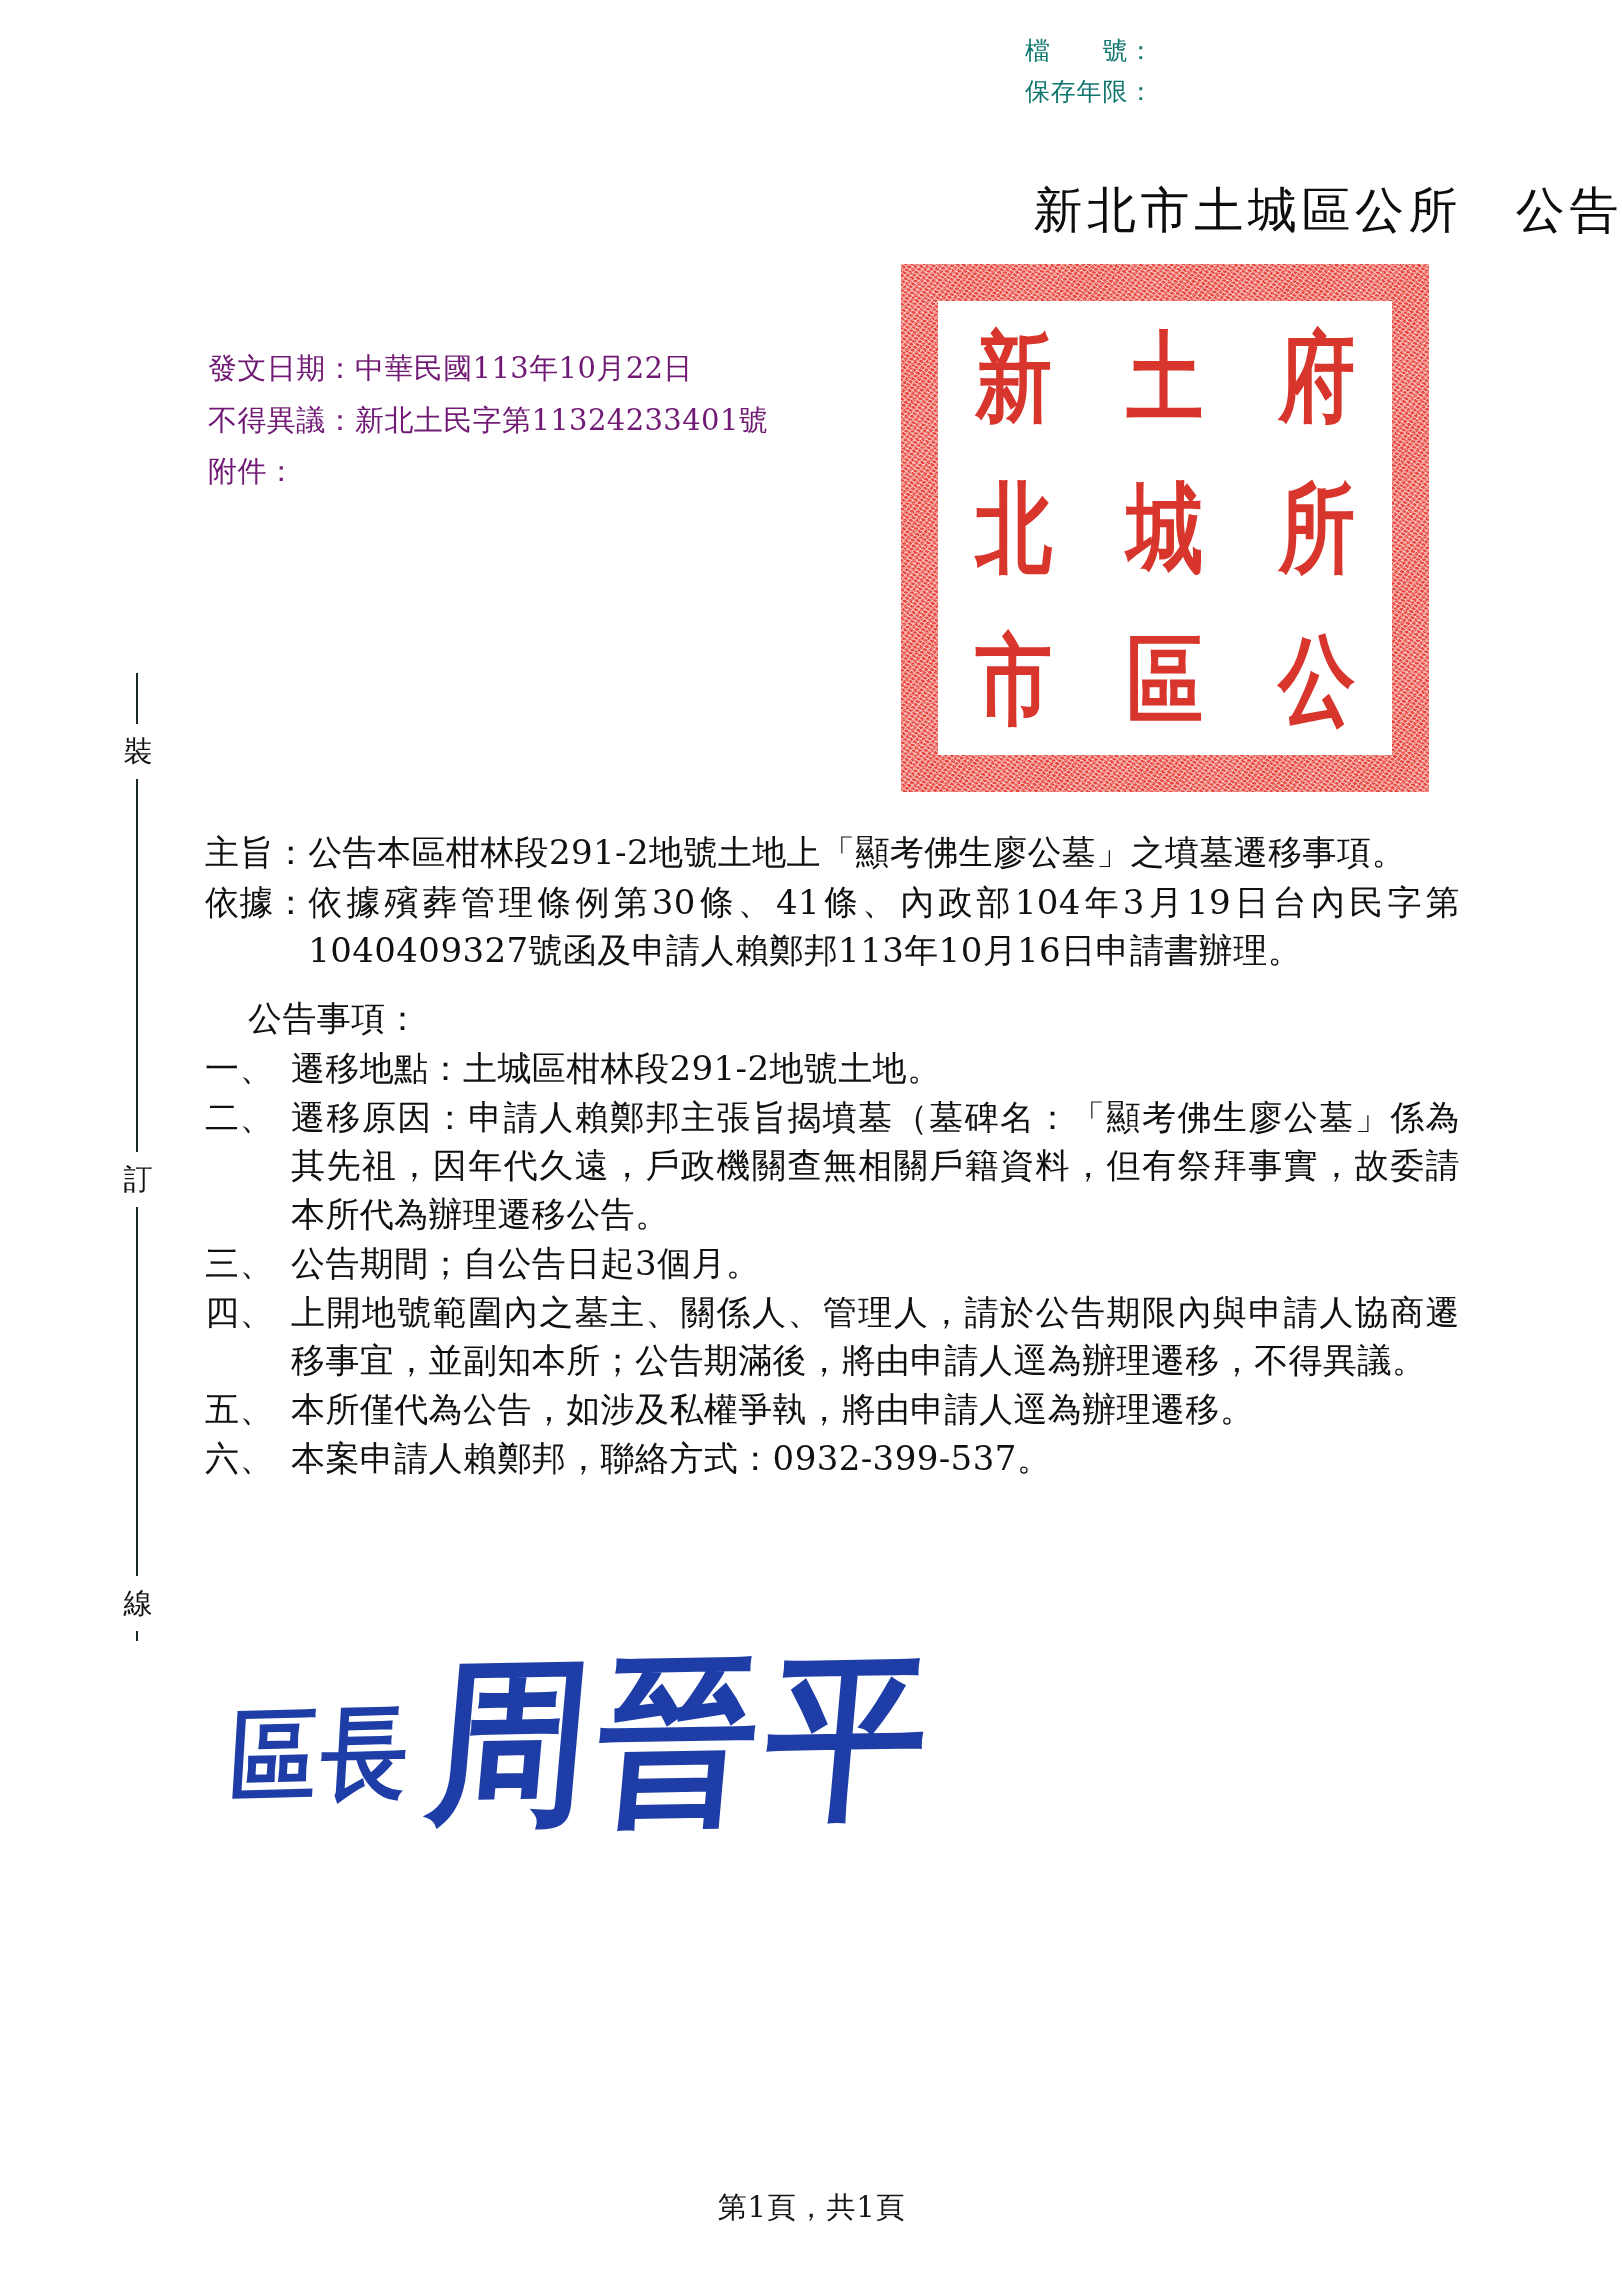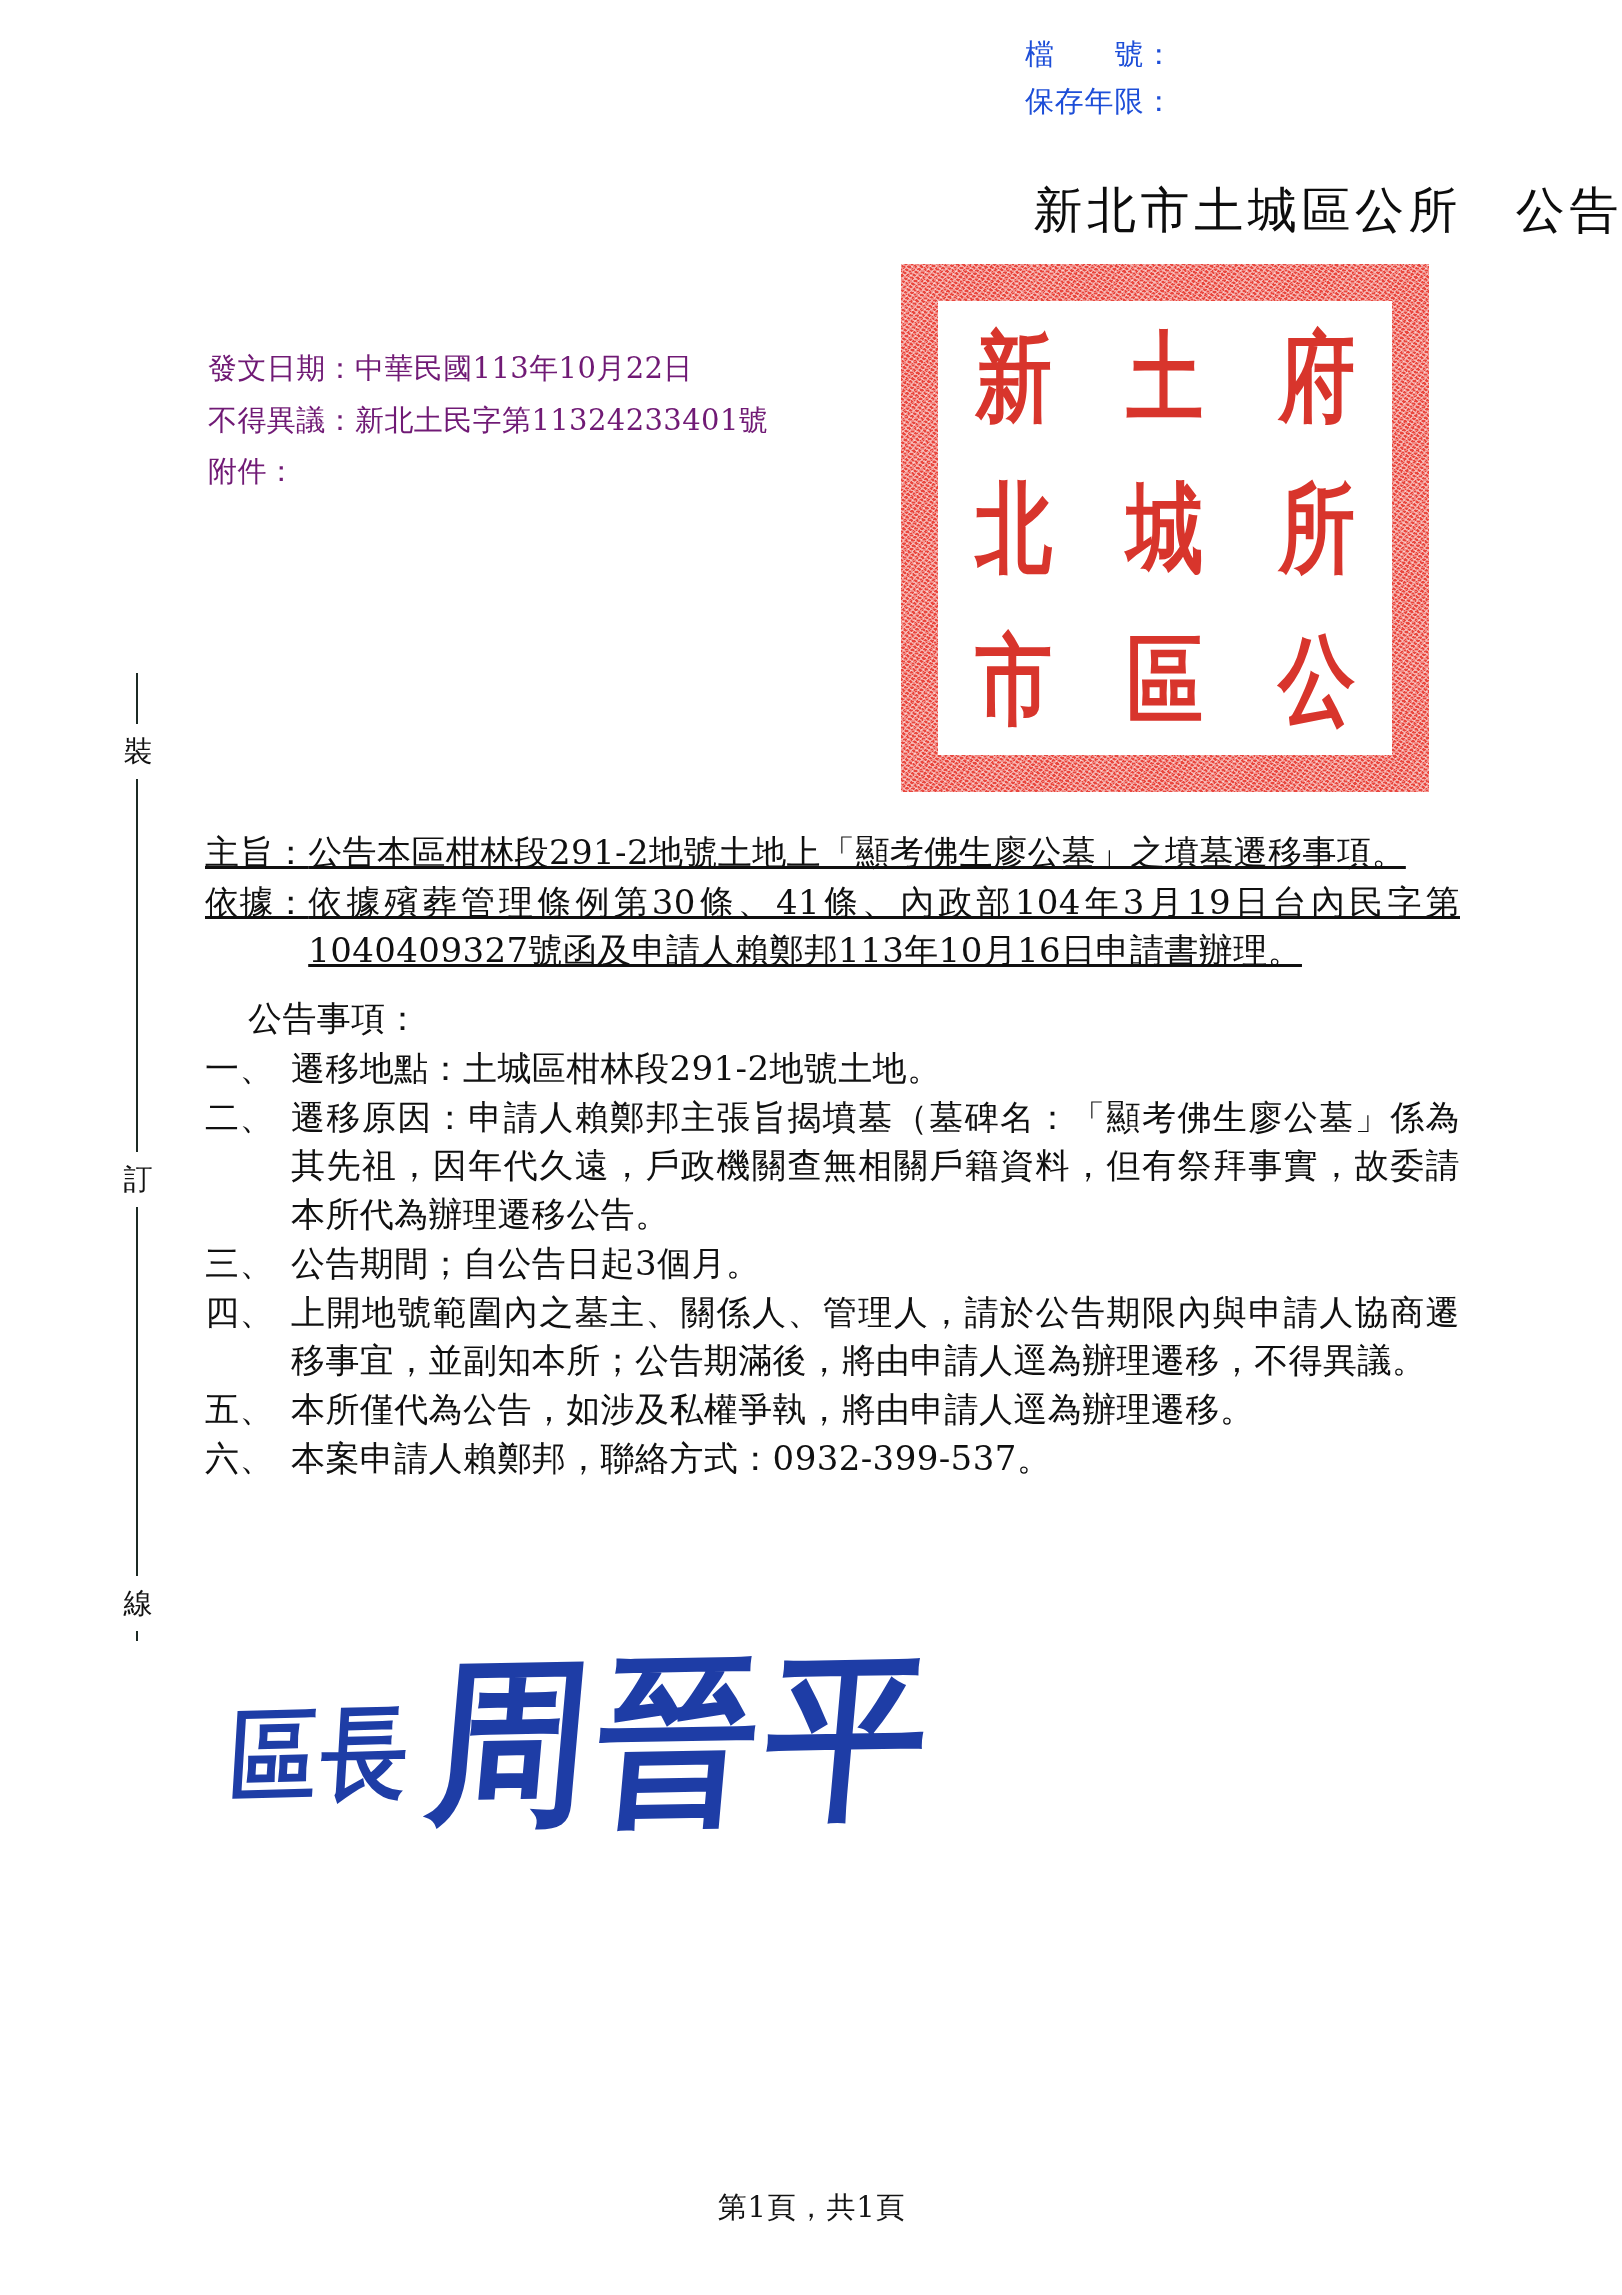--- a/index.html
+++ b/index.html
@@ -20,24 +20,24 @@
     background: #ffffff;
     overflow: hidden;
   }
 
   
   .archive-block {
     position: absolute;
     top: 31px;
     left: 1025px;
     width: 459px;
-    font-size: 29px;
+    font-size: 25px;
     line-height: 1.62;
     letter-spacing: 0.8px;
-    color: #1d4ed8;
+    color: #0f766e;
   }
   .archive-line {
     white-space: pre;
   }
 
   
   .doc-title {
     position: absolute;
     top: 178px;
     left: 0;
@@ -144,21 +144,20 @@
     width: 1255px;
     font-size: 34px;
     line-height: 1.42;
     color: #101010;
     letter-spacing: 0.4px;
   }
   .para {
     display: flex;
     align-items: flex-start;
     margin-bottom: 1.5px;
-    text-decoration: underline;
   }
   .para .label {
     flex: 0 0 auto;
     white-space: pre;
   }
   .para .text {
     flex: 1 1 auto;
     text-align: justify;
     text-justify: inter-character;
   }

